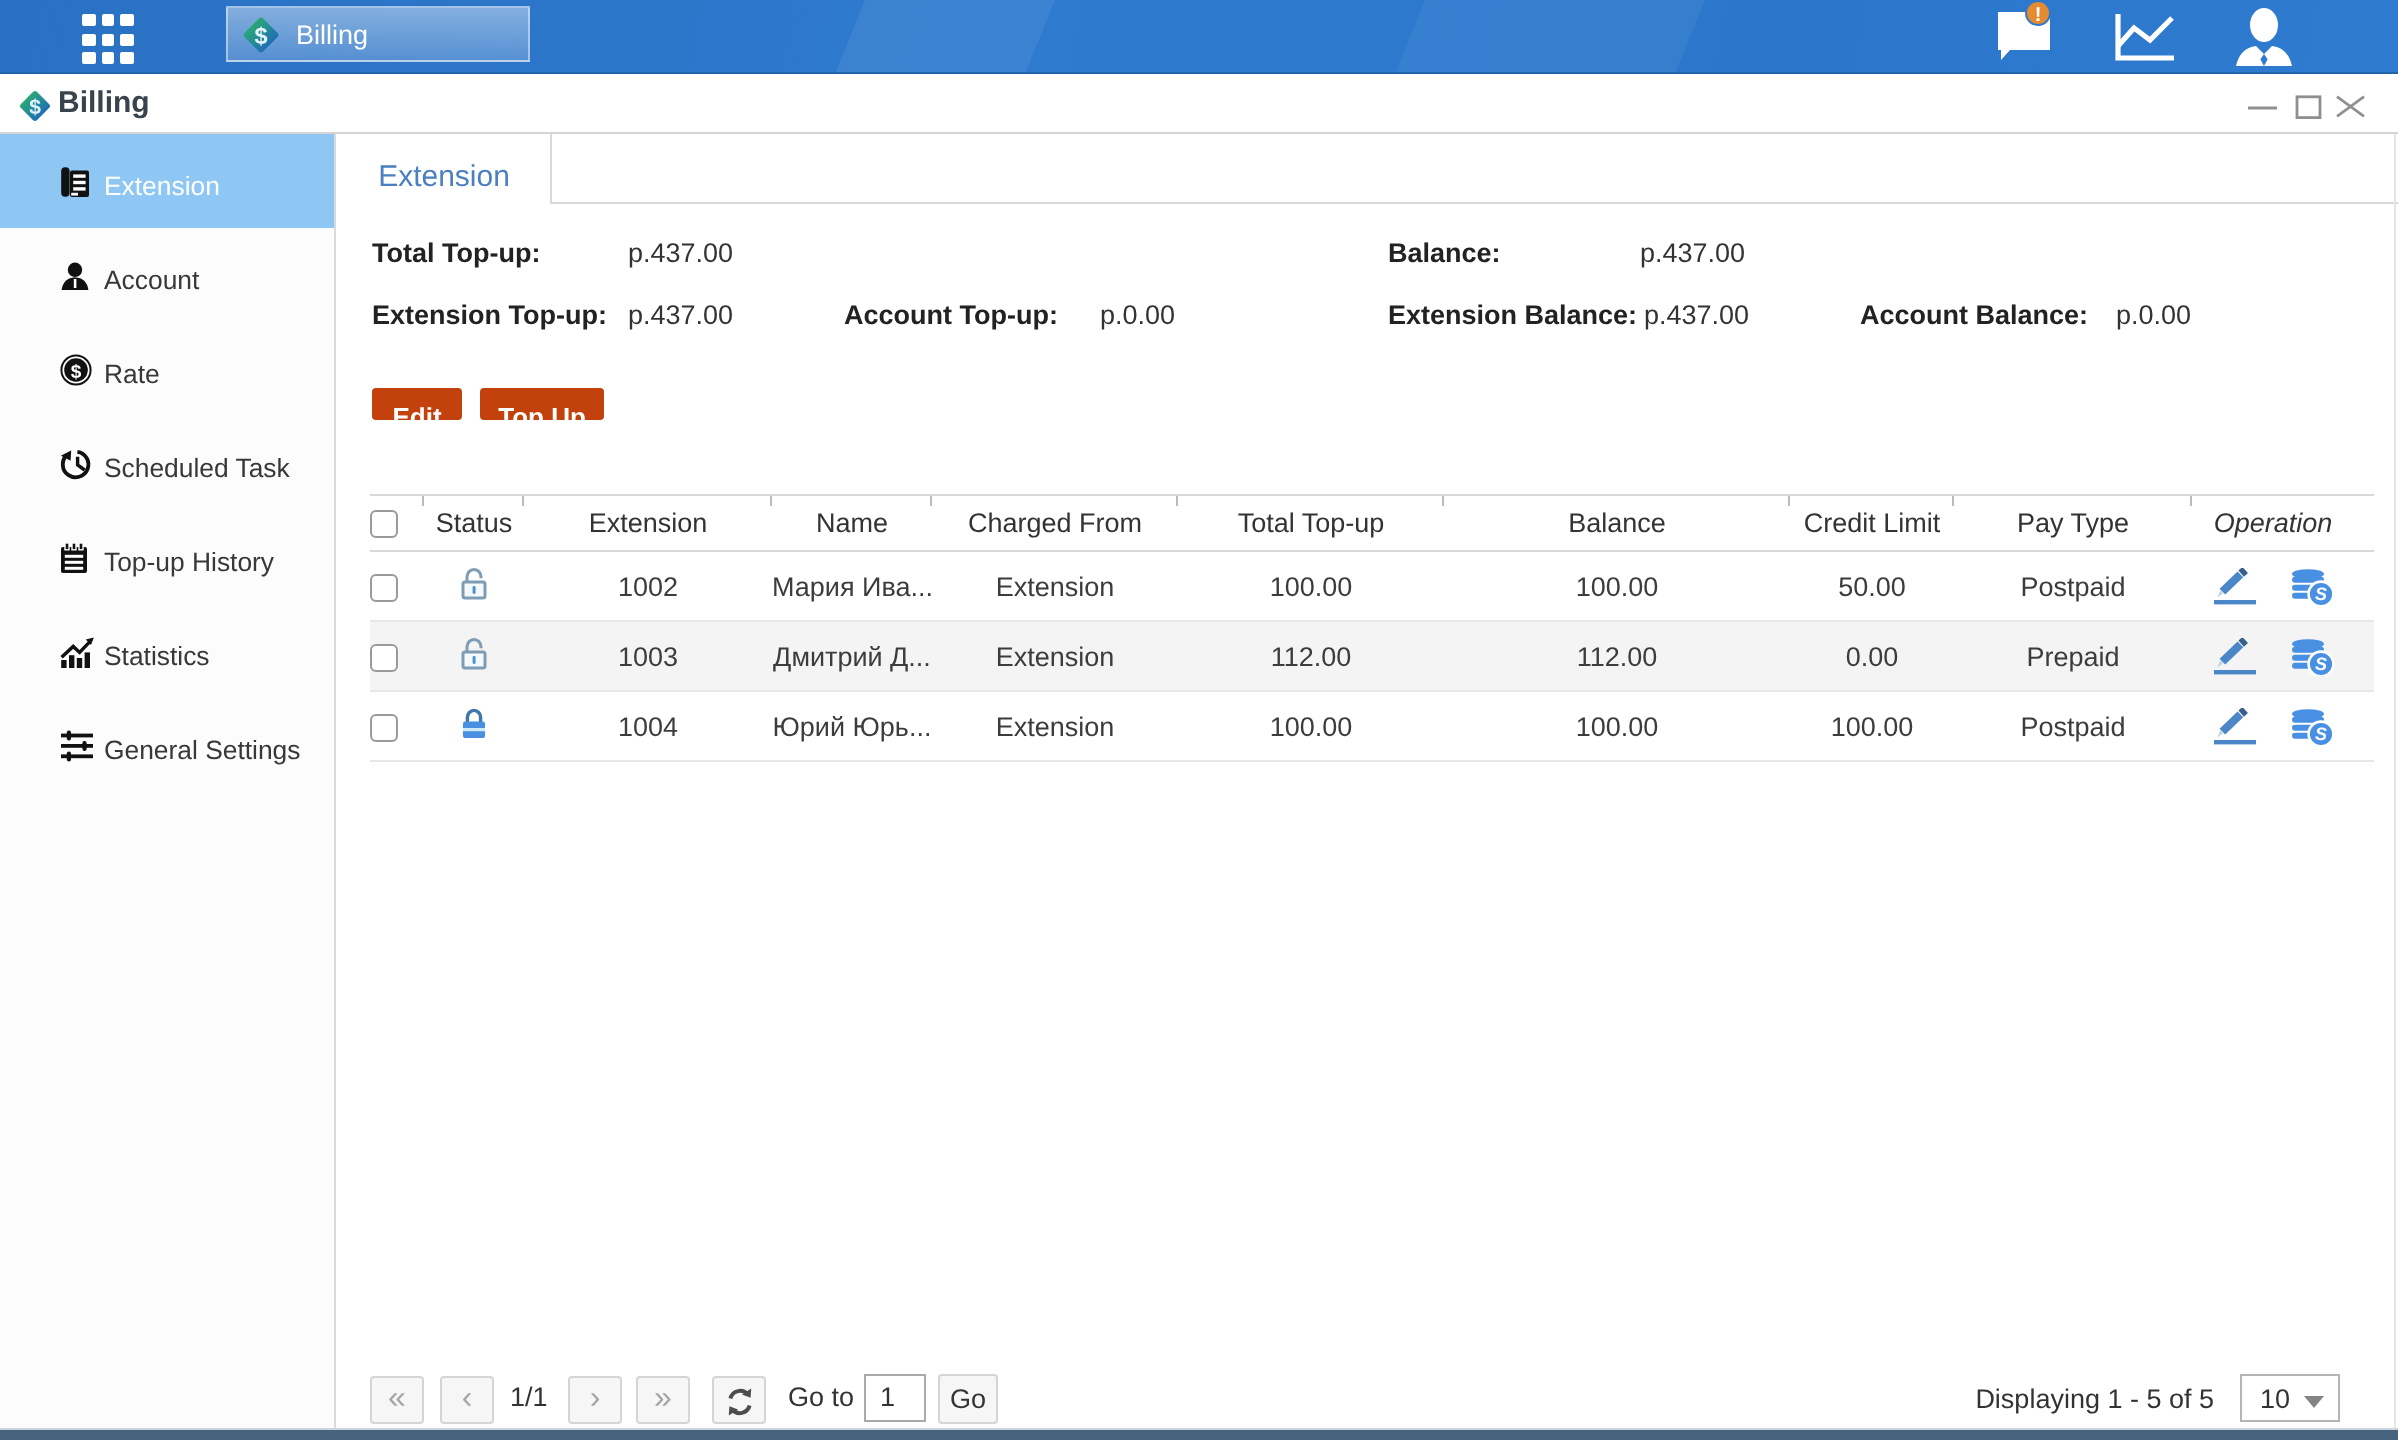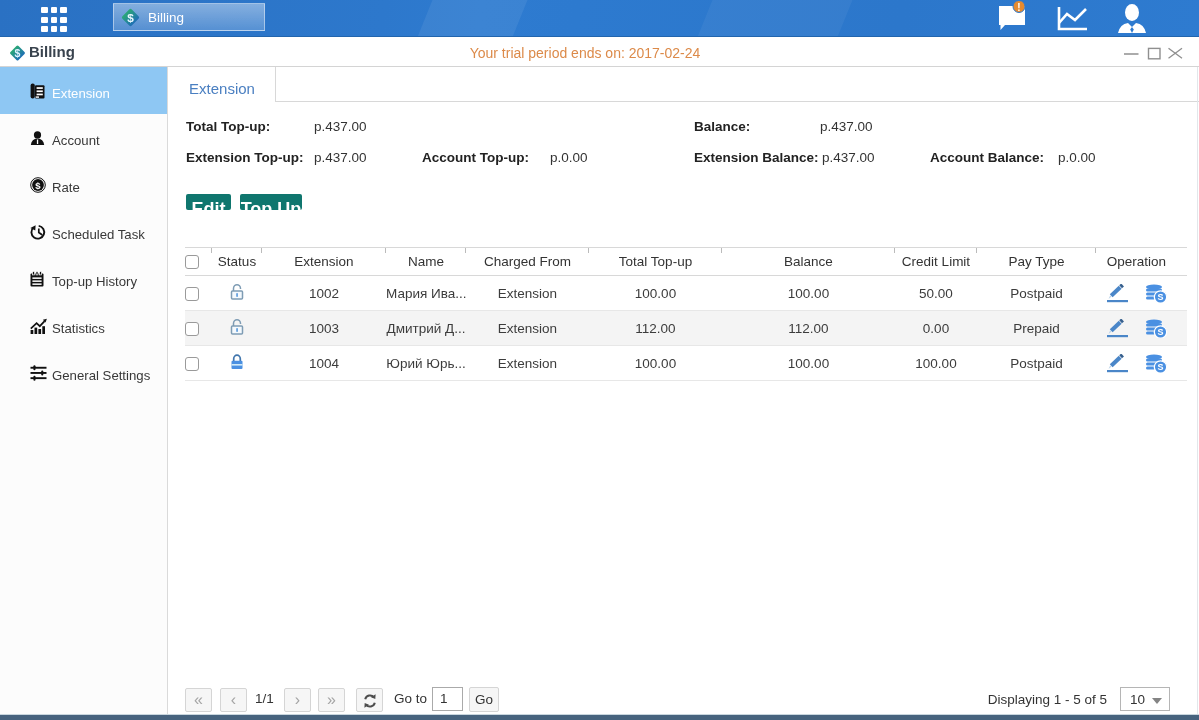--- a/index.html
+++ b/index.html
@@ -35,28 +35,28 @@
 .mi svg { position:absolute; left:30px; top:50%; transform:translateY(-50%); }
 
 
 .content { position:absolute; left:169px; top:67px; width:1030px; height:647px; background:#fff; }
 .tabstrip { position:absolute; left:0; top:0; width:1030px; height:35px; }
 .tabstrip .rest { position:absolute; left:106px; right:0; top:0; height:35px; border-bottom:1px solid #d8d8d8; border-left:1px solid #d8d8d8; }
 .tabstrip .tab { position:absolute; left:0; top:0; width:106px; height:35px; line-height:44px; text-align:center; color:#4a7fc1; font-size:15px; background:#fff; }
 
 .sum { position:absolute; font-size:13.5px; color:#333; }
 .sum b { color:#222; }
-.btn { position:absolute; top:127px; height:16px; background:#0f766e; color:#fff; font-size:18px; font-weight:bold; text-align:center; line-height:30px; border-radius:2px; }
+.btn { position:absolute; top:127px; height:16px; background:#c2410c; color:#fff; font-size:13px; font-weight:bold; text-align:center; line-height:30px; border-radius:2px; }
 
 
 .tbl { position:absolute; left:16px; top:180px; width:1002px; }
 table { border-collapse:collapse; width:1002px; table-layout:fixed; font-size:13.5px; color:#3c3c3c; }
 thead td { border-top:1px solid #d8d8d8; border-bottom:1px solid #d8d8d8; height:28px; text-align:center; color:#333; position:relative; white-space:nowrap;margin-left:16px; }
 tbody td { height:35px; text-align:center; border-bottom:1px solid #e7e7e7; white-space:nowrap; }
-tbody td:last-child, thead td:last-child { padding-right:10px; }
+tbody td:last-child, thead td:last-child { padding-right:10px;font-style:italic; }
 tbody tr.alt { background:#f4f4f4; }
 td.cb { text-align:left; }
 .ckb { display:inline-block; width:14px; height:14px; border:1px solid #9a9a9a; border-radius:3px; background:#fff; vertical-align:middle; }
 thead td:after { content:""; position:absolute; right:0; top:0; width:1px; height:5px; background:#bbb; }
 thead td:last-child:after { display:none; }
 
 
 .pager { position:absolute; left:16px; bottom:0; height:29px; width:1002px; font-size:13.5px; color:#333; }
 .pbtn { position:absolute; top:3px; width:27px; height:24px; background:#f6f6f6; border:1px solid #d5d5d5; border-radius:2px; color:#a5a5a5; text-align:center; line-height:21px; font-size:16px; }
 .goto-input { position:absolute; left:247px; top:2px; width:31px; height:24px; border:1px solid #aaa; background:#fff; text-align:left; padding-left:7px; line-height:22px; }
@@ -139,21 +139,20 @@
     <defs>
         <linearGradient id="dg2" x1="0" y1="0" x2="1" y2="0">
       <stop offset="0" stop-color="#2aa876"></stop>
           <stop offset="1" stop-color="#1f6fb5"></stop>
     </linearGradient>
       </defs>
     <rect x="2.8" y="4.3" width="11.4" height="11.4" rx="1.5" fill="url(#dg2)" transform="rotate(45 8.5 10)"></rect>
     <text x="8.5" y="14" text-anchor="middle" font-size="10.5" font-weight="bold" fill="#dff2ff" font-family="Liberation Sans">$</text>
   </svg>
   <span class="ttl">Billing</span>
-  <div class="trial">Your trial period ends on: 2017-02-24</div>
   <svg class="winctl" viewBox="0 0 75 20">
     <line x1="15" y1="11" x2="29.5" y2="11" stroke="#8f8f8f" stroke-width="1.5"></line>
     <rect x="39.5" y="5.4" width="11.5" height="10.4" fill="none" stroke="#8f8f8f" stroke-width="1.4"></rect>
     <line x1="59.5" y1="5.3" x2="73" y2="15.2" stroke="#8f8f8f" stroke-width="1.3"></line>
     <line x1="73" y1="5.3" x2="59.5" y2="15.2" stroke="#8f8f8f" stroke-width="1.3"></line>
   </svg>
 </div>
 
 <div class="sidebar">
   <div class="mi sel">

